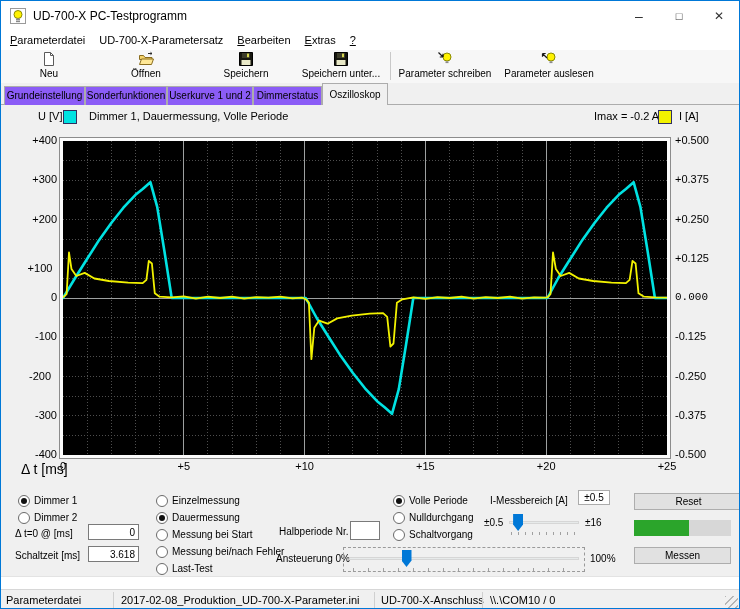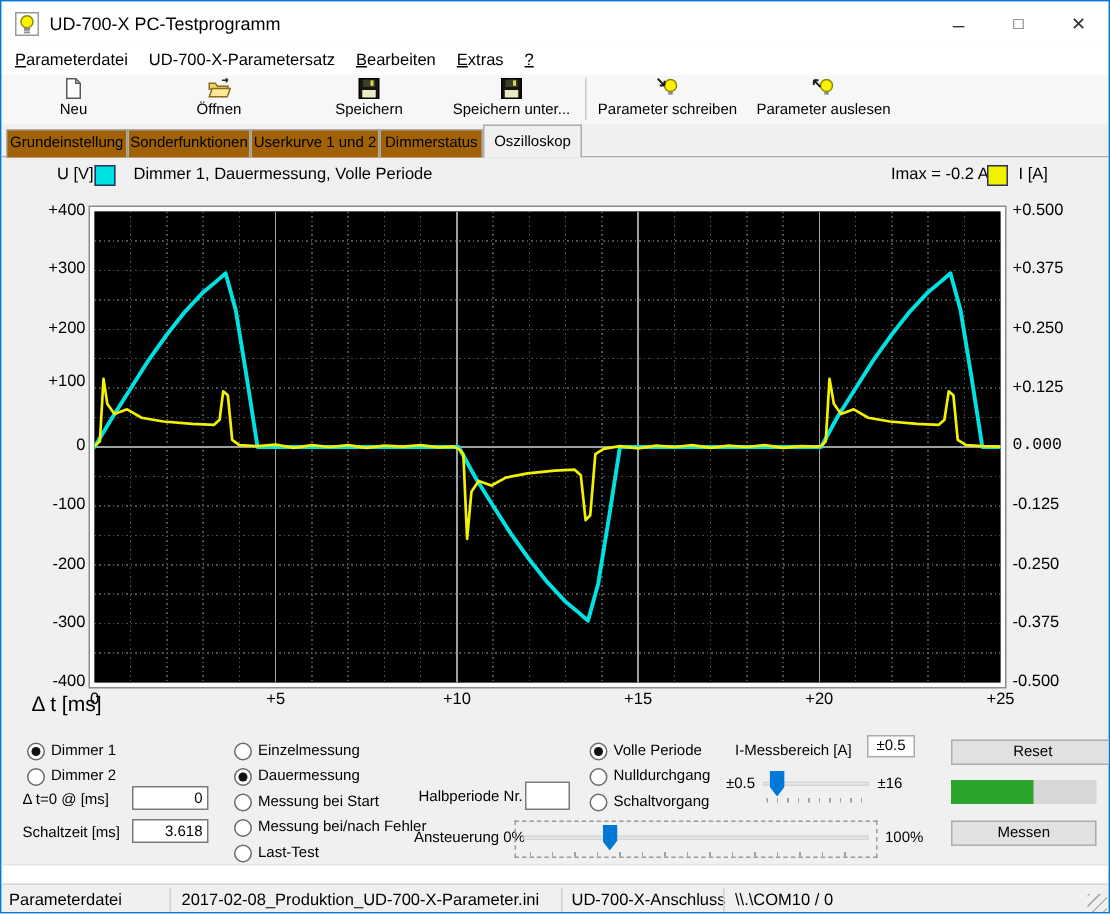--- a/index.html
+++ b/index.html
@@ -20,21 +20,21 @@
   .accel{text-decoration:underline;}
   
   .toolbar{position:absolute;left:0;top:49px;width:100%;height:33px;background:#F7F7F7;display:flex;align-items:flex-start;padding-left:3px;}
   .tbtn{height:33px;display:flex;flex-direction:column;align-items:center;justify-content:flex-start;padding-top:1px;}
   .tbtn .ticon{width:16px;height:16px;}
   .tbtn .tlbl{font-size:10px;color:#000;margin-top:1px;white-space:nowrap;}
   .tsep{width:1px;height:28px;background:#C9C9C9;margin:2px 2px 0 2px;}
   
   .tabstrip{position:absolute;left:0;top:82px;width:100%;height:22px;background:#F0F0F0;}
   .tabstrip::after{content:'';position:absolute;left:0;right:0;bottom:0;height:1px;background:#ACACAC;}
-  .tab{position:absolute;top:3px;height:19px;background:#a16207;border:1px solid #ACACAC;border-bottom:none;font-size:10px;line-height:18px;text-align:center;color:#000;z-index:1;}
+  .tab{position:absolute;top:3px;height:19px;background:#8b5cf6;border:1px solid #ACACAC;border-bottom:none;font-size:10px;line-height:18px;text-align:center;color:#000;z-index:1;}
   .tab.active{top:0;height:22px;background:#F0F0F0;z-index:3;line-height:21px;}
   .panel{position:absolute;left:0;top:104px;width:100%;height:471px;background:#F0F0F0;}
   
   .lg-txt{position:absolute;font-size:11px;color:#000;white-space:nowrap;}
   .swatch{position:absolute;width:14px;height:14px;border:1px solid #303060;}
   
   .chart-frame{position:absolute;left:59px;top:137px;width:610px;height:320px;background:#000;border:3px solid #FCFCFC;box-shadow:0 0 0 1px #8C8C8C;}
   .chart-frame svg{display:block;}
   .tick{position:absolute;font-size:11px;color:#000;white-space:nowrap;text-align:right;}
   .tick.yl{left:22px;width:34px;text-align:right;}
@@ -297,24 +297,24 @@
     <span class="sb-sep" style="left:373px"></span>
     <span class="sb-item" style="left:380px">UD-700-X-Anschluss</span>
     <span class="sb-sep" style="left:481px"></span>
     <span class="sb-item" style="left:489px">\\.\COM10 / 0</span>
     <span class="grip"></span>
   </div>
 
 <span class="tick yl" style="top: 133px;">+400</span>
     <span class="tick yl" style="top: 172.25px;">+300</span>
     <span class="tick yl" style="top: 211.5px;">+200</span>
-    <span class="tick yl" style="top: 247px;">+100</span>
+    <span class="tick yl" style="top: 261px; text-align: center;">+100</span>
     <span class="tick yl" style="top: 290px;">0</span>
     <span class="tick yl" style="top: 329.25px;">-100</span>
-    <span class="tick yl" style="top: 368.5px;">-200</span>
+    <span class="tick yl" style="top: 368.5px; text-align: center;">-200</span>
     <span class="tick yl" style="top: 407.75px;">-300</span>
     <span class="tick yl" style="top: 447px;">-400</span>
     <span class="tick yr" style="top: 133px;">+0.500</span>
     <span class="tick yr" style="top: 172.25px;">+0.375</span>
     <span class="tick yr" style="top: 211.5px;">+0.250</span>
     <span class="tick yr" style="top: 250.75px;">+0.125</span>
     <span class="tick yr" style="top: 290px; font-family: Liberation Mono, monospace;">0.000</span>
     <span class="tick yr" style="top: 329.25px;">-0.125</span>
     <span class="tick yr" style="top: 368.5px;">-0.250</span>
     <span class="tick yr" style="top: 407.75px;">-0.375</span>

